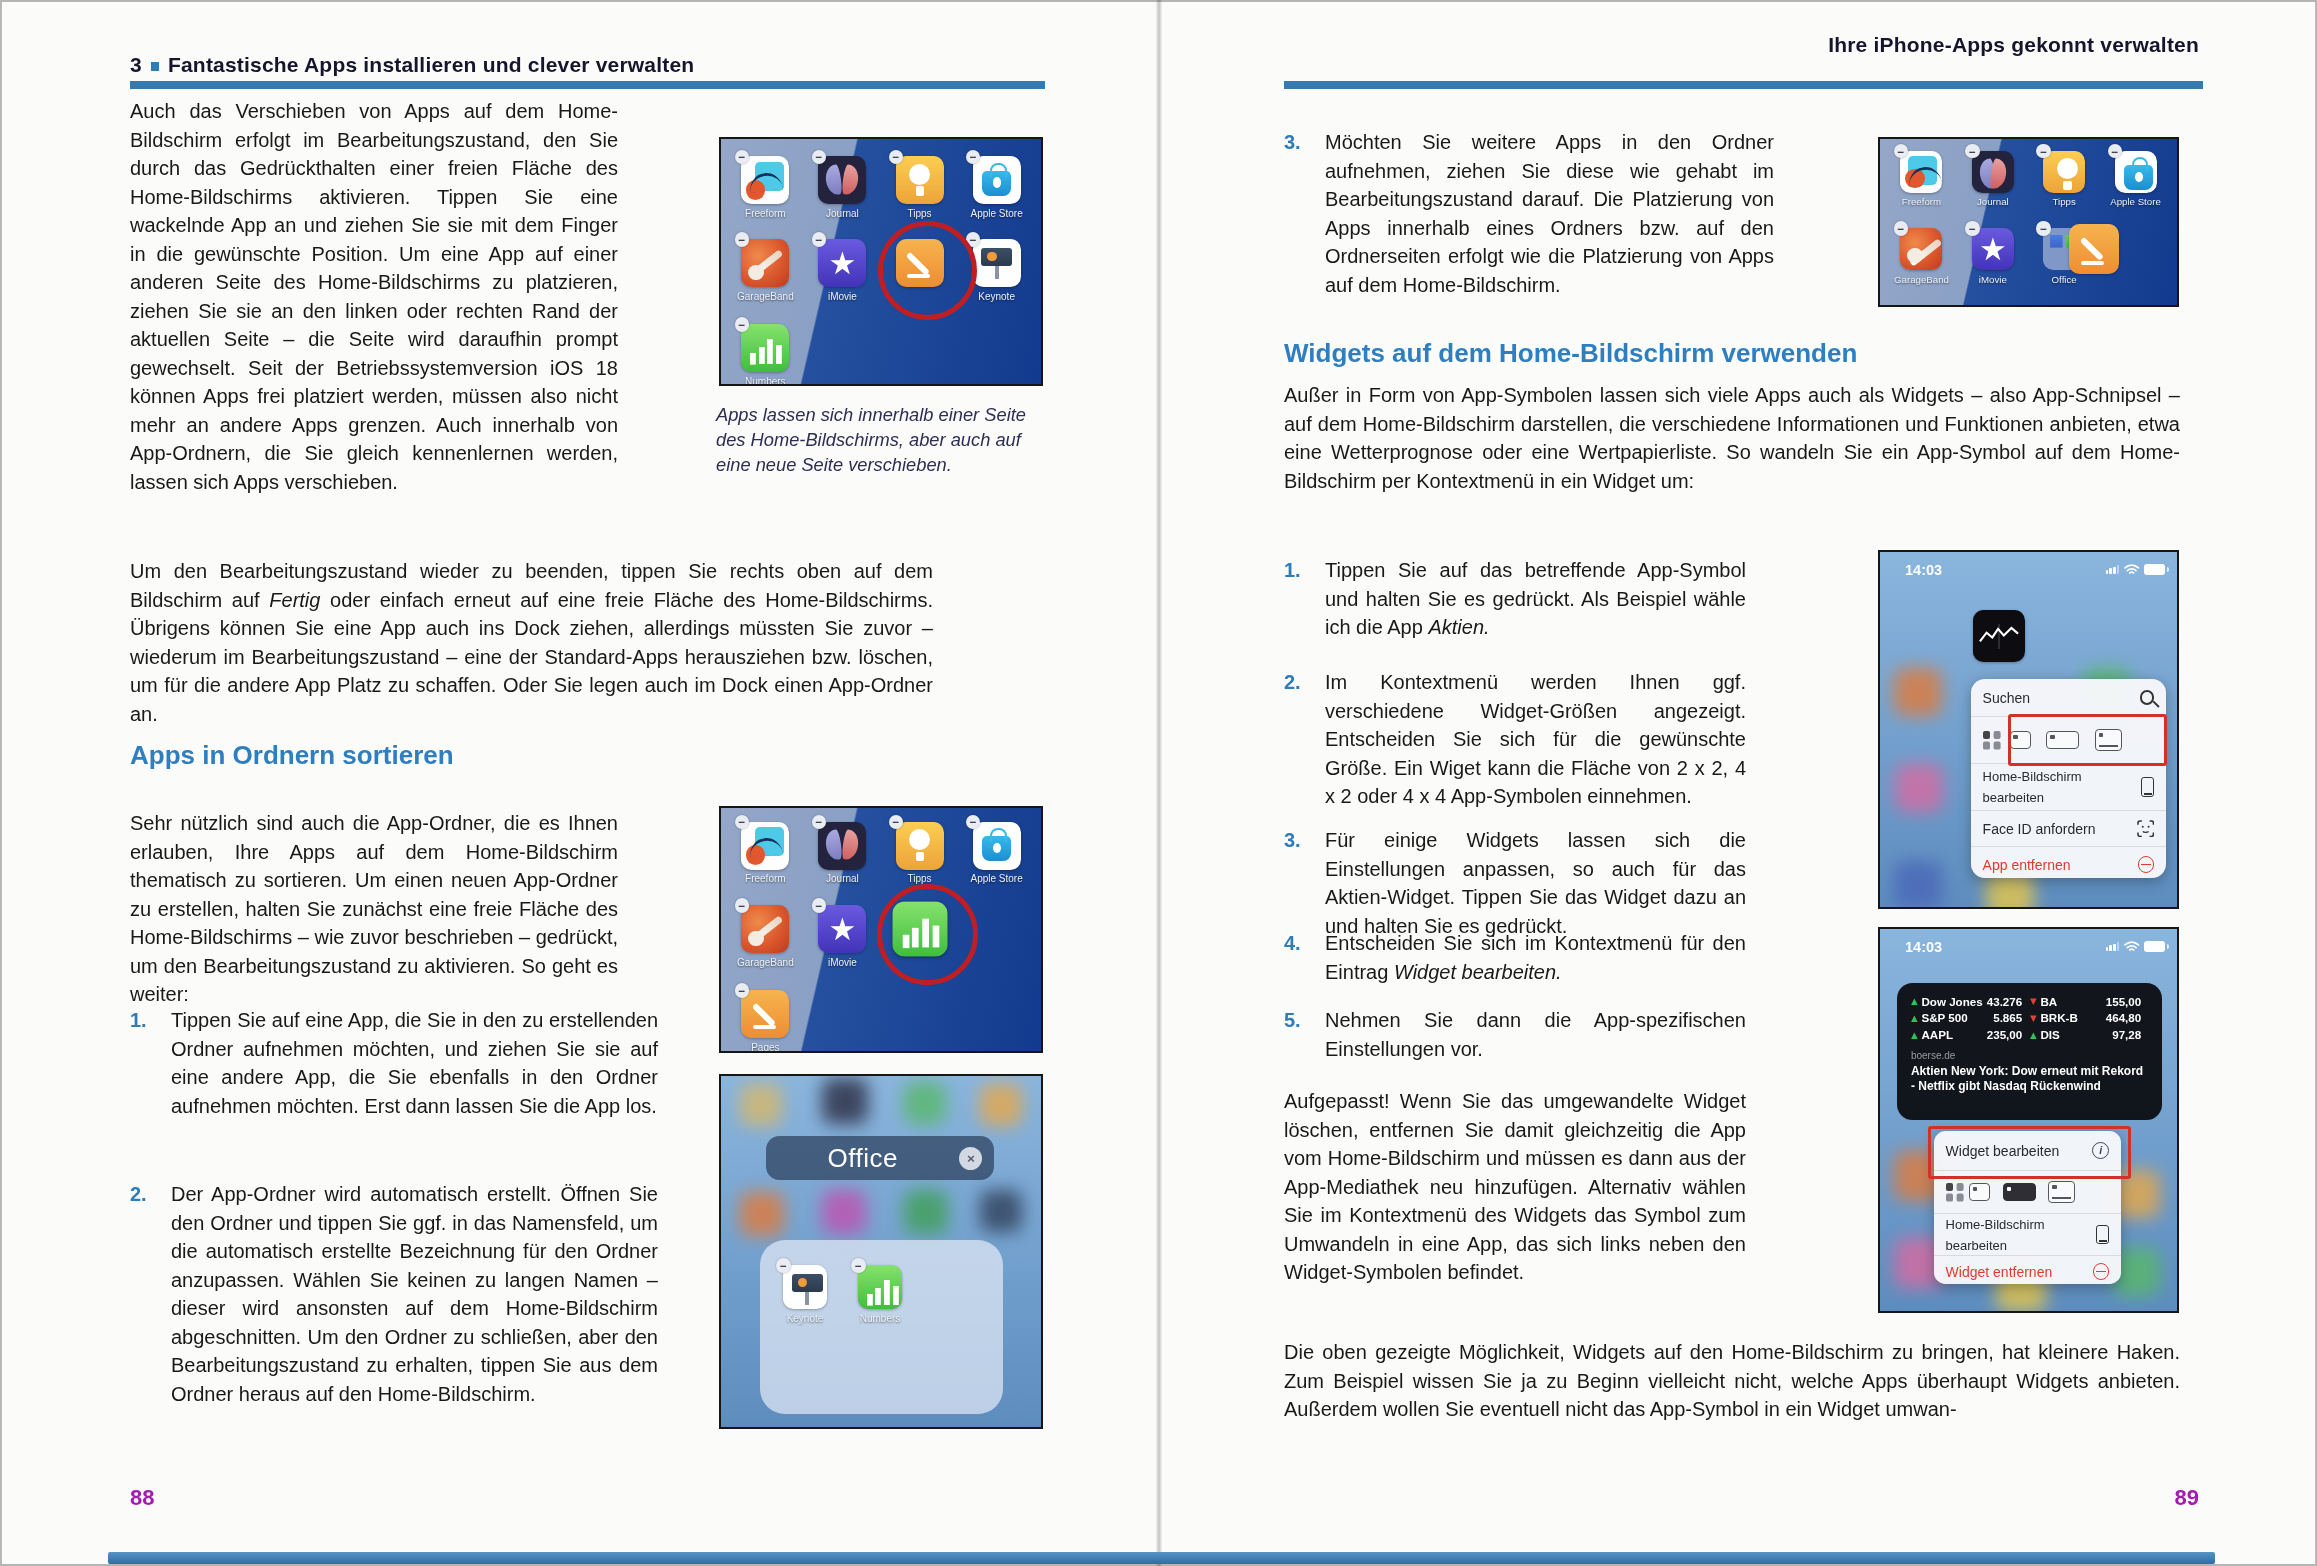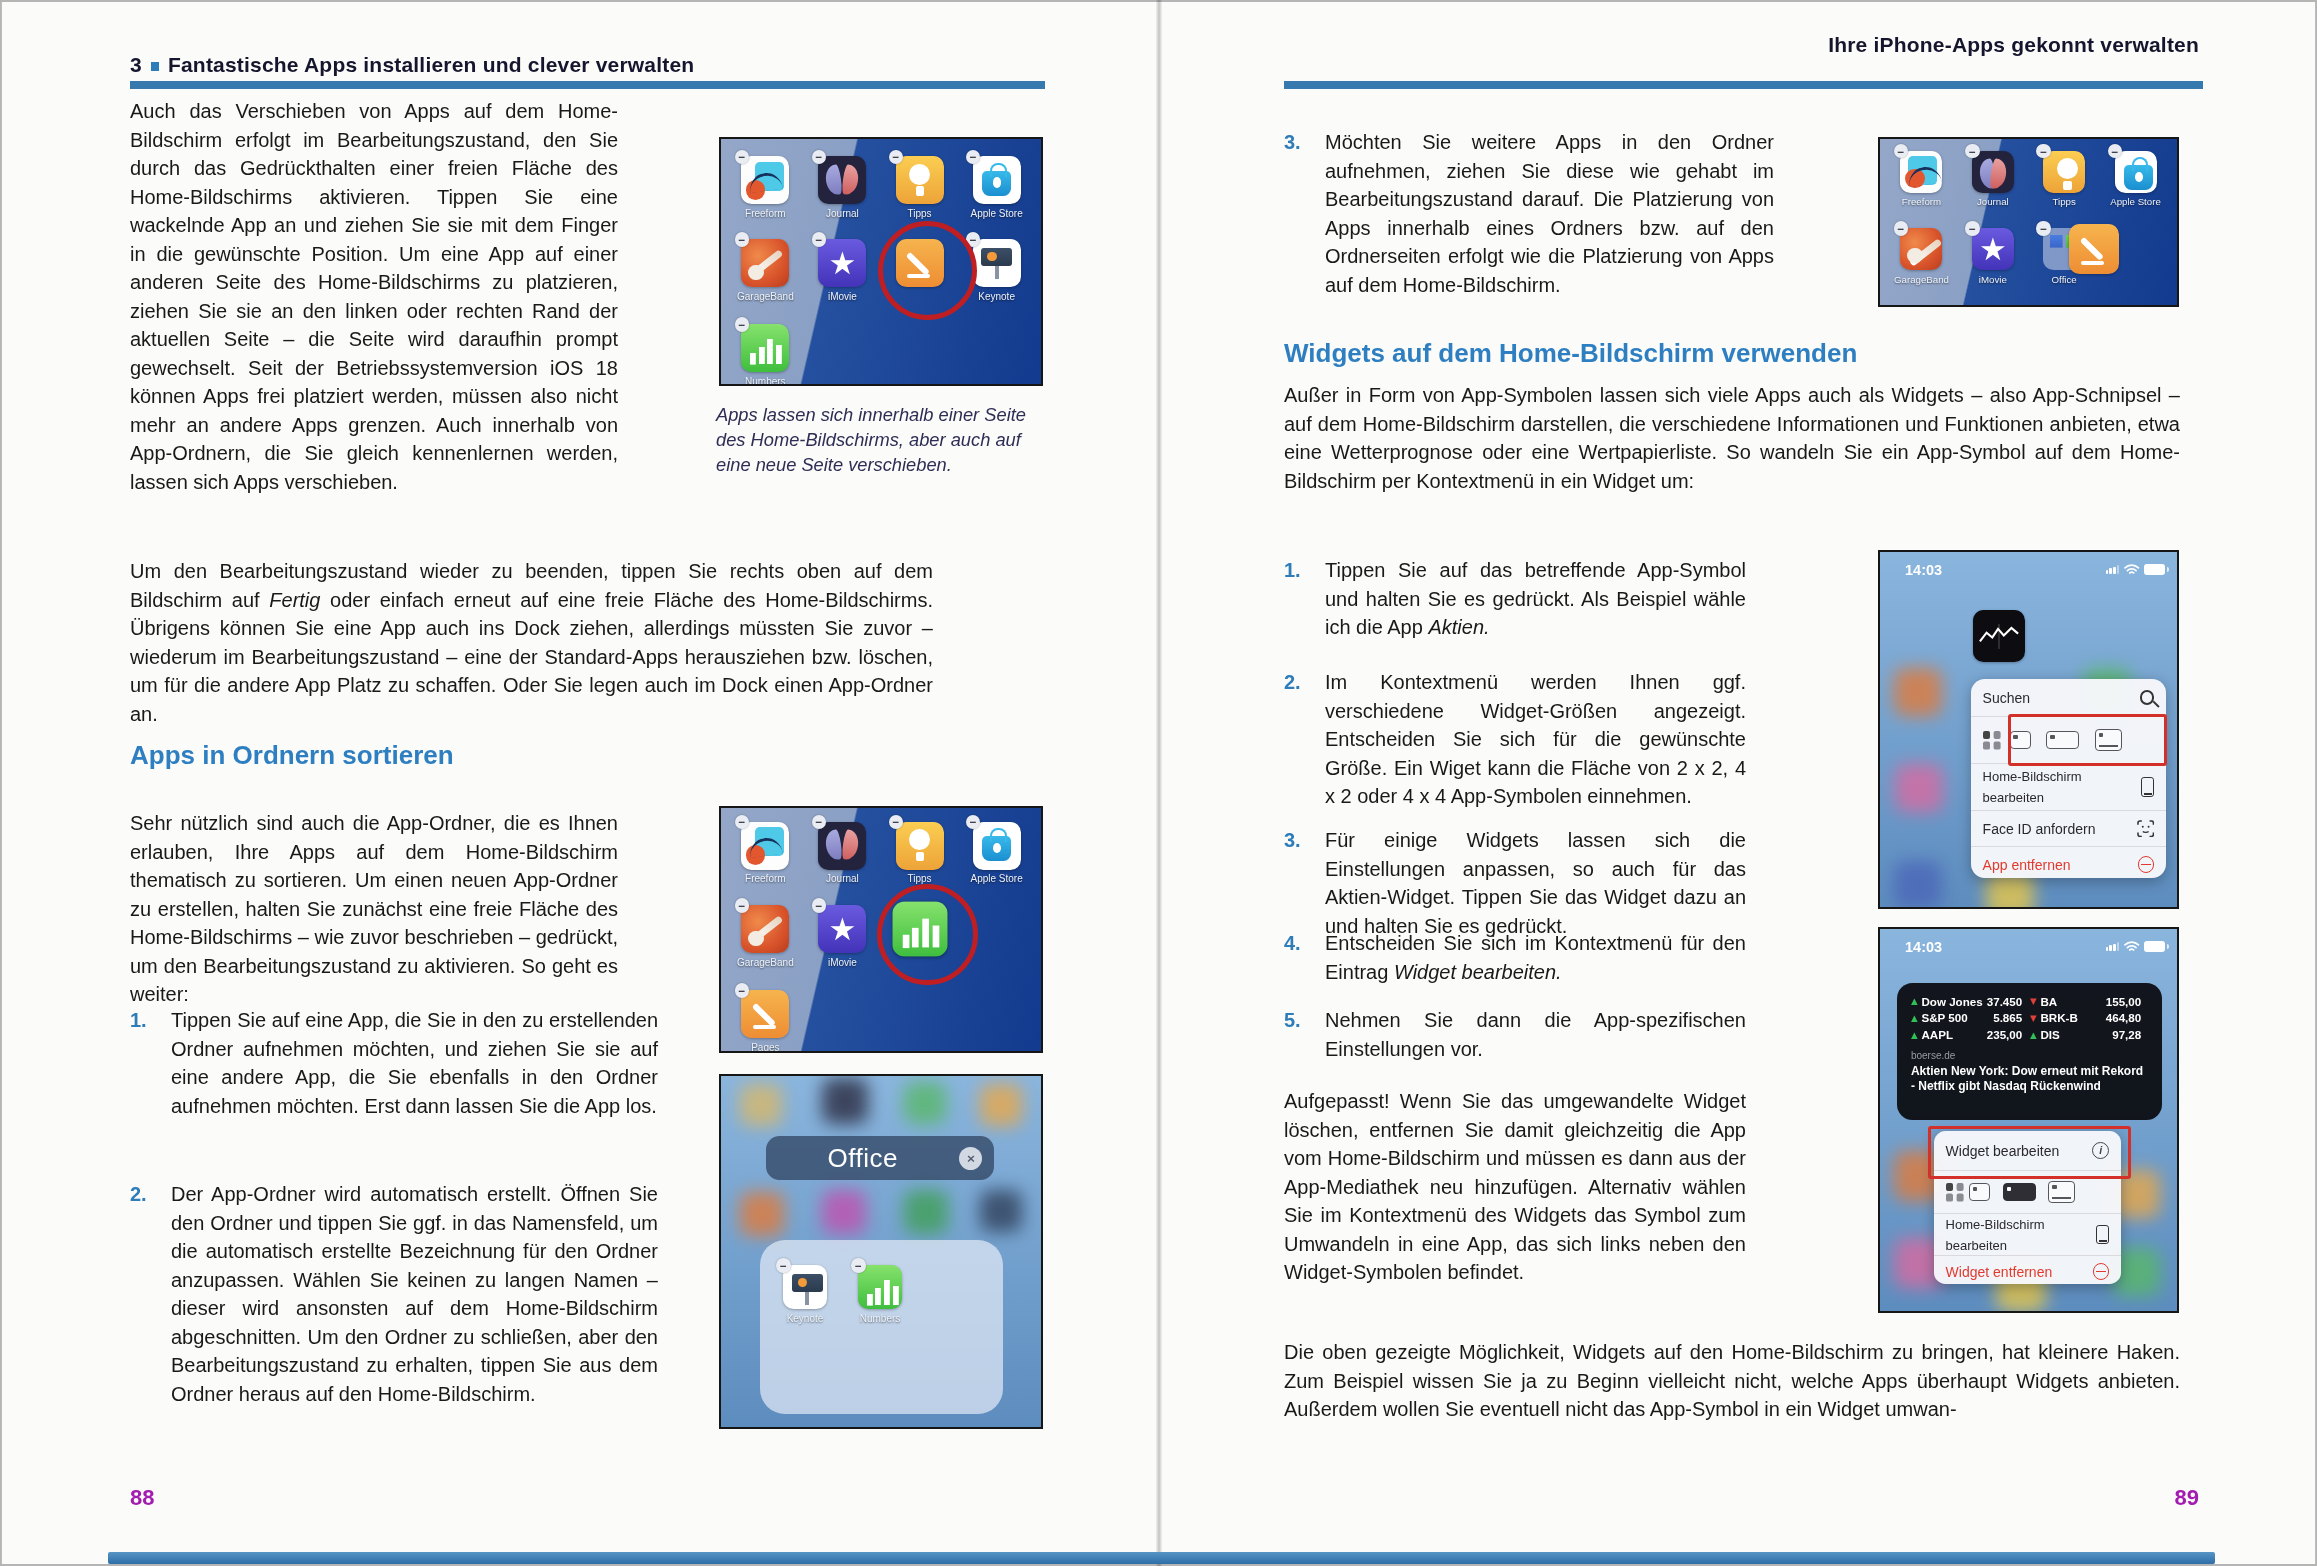--- a/index.html
+++ b/index.html
@@ -541,21 +541,21 @@
             <path d="M1 4a10 10 0 0 1 14 0M3.5 6.8a6.5 6.5 0 0 1 9 0M6 9.3a3 3 0 0 1 4 0" stroke="#fff" stroke-width="1.8" fill="none" stroke-linecap="round"></path>
           </svg>
         <span class="batt"></span>
       </span>
     </div>
     <div class="wdg" style="left:17.4px;top:54px;width:265px;height:137px;">
       <div class="qrow">
           <span class="qc">
             <i class="tri up">▲</i>
             <span>Dow Jones</span>
-            <em class="qv">37.450</em>
+            <em class="qv">43.276</em>
           </span>
           <span class="qc">
             <i class="tri down">▼</i>
             <span>BA</span>
             <em class="qv">155,00</em>
           </span>
         </div>
       <div class="qrow">
           <span class="qc">
             <i class="tri up">▲</i>

